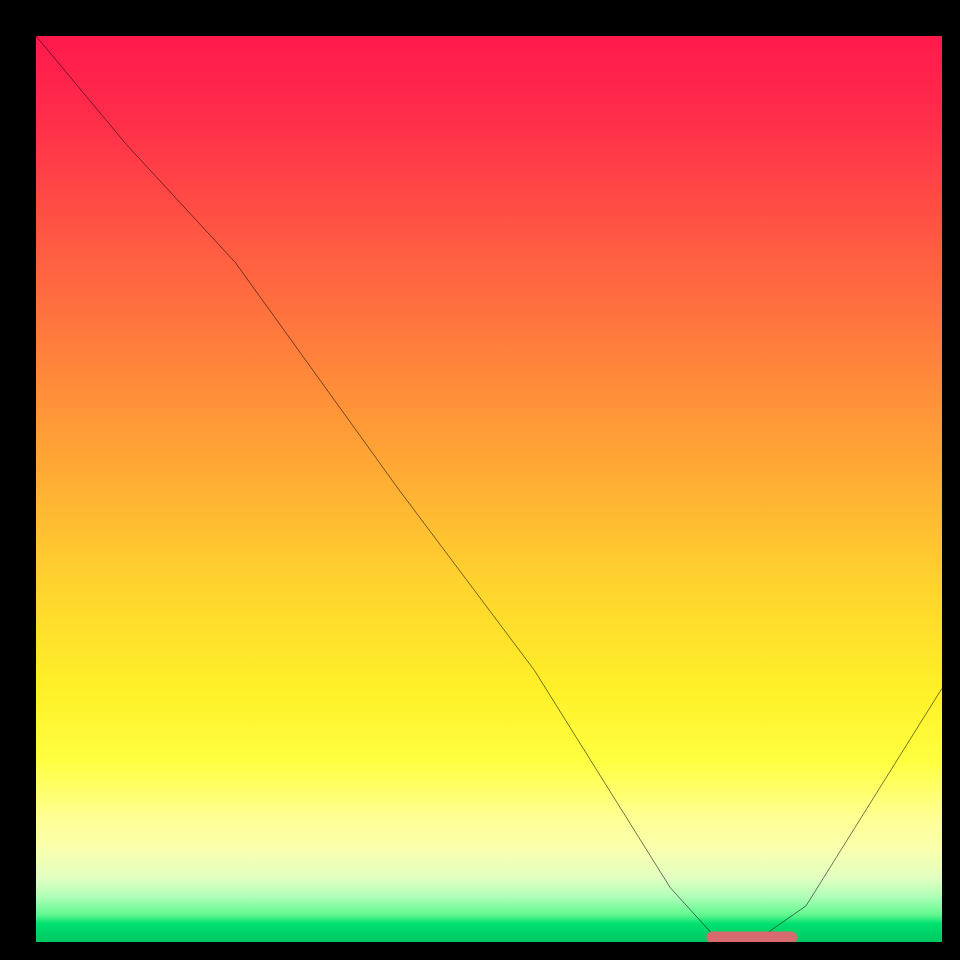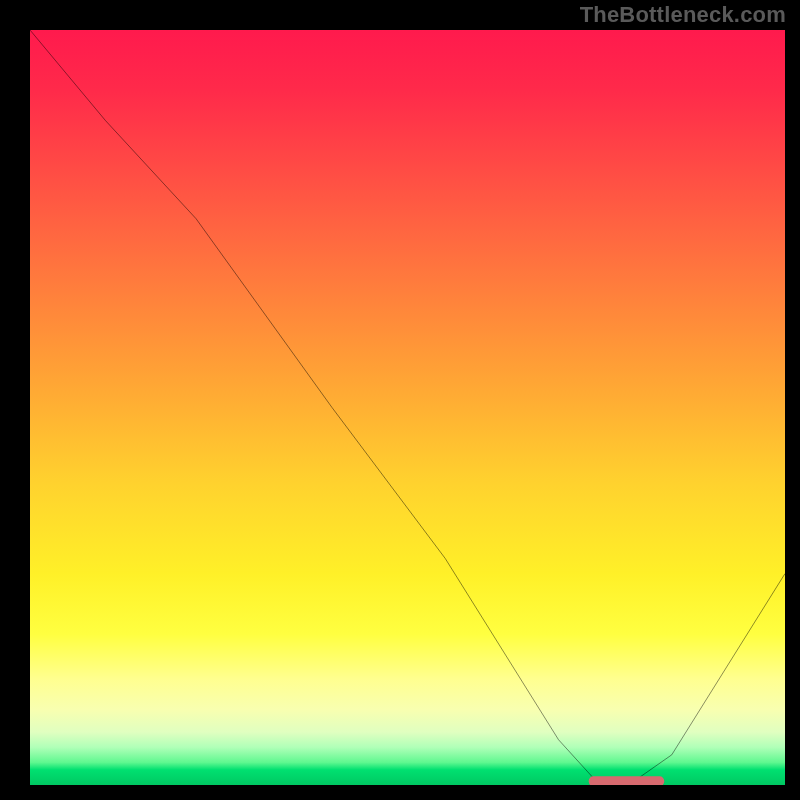--- a/index.html
+++ b/index.html
@@ -68,21 +68,20 @@
     overflow: visible;
   }
   .marker {
     fill: #d76a6f;
   }
 </style>
 </head>
 <body>
 
 <div class="wrap">
-  <div class="watermark">TheBottleneck.com</div>
 
   <div class="plot">
     <div class="gradient"></div>
 
     <svg class="curve" viewBox="0 0 100 100" preserveAspectRatio="none">
       <path d="M0.00 0.00 L10.00 12.00 L22.00 25.00 L40.00 50.00 L55.00 70.00 L70.00 94.00 L75.00 99.50 L80.00 99.50 L85.00 96.00 L100.00 72.00" fill="none" stroke="#000" stroke-width="0.45" vector-effect="non-scaling-stroke"></path>
       <rect class="marker" x="74" y="98.85" width="10" height="1.3" rx="0.6" ry="0.6" fill="#d76a6f"></rect>
     </svg>
   </div>
 </div>

